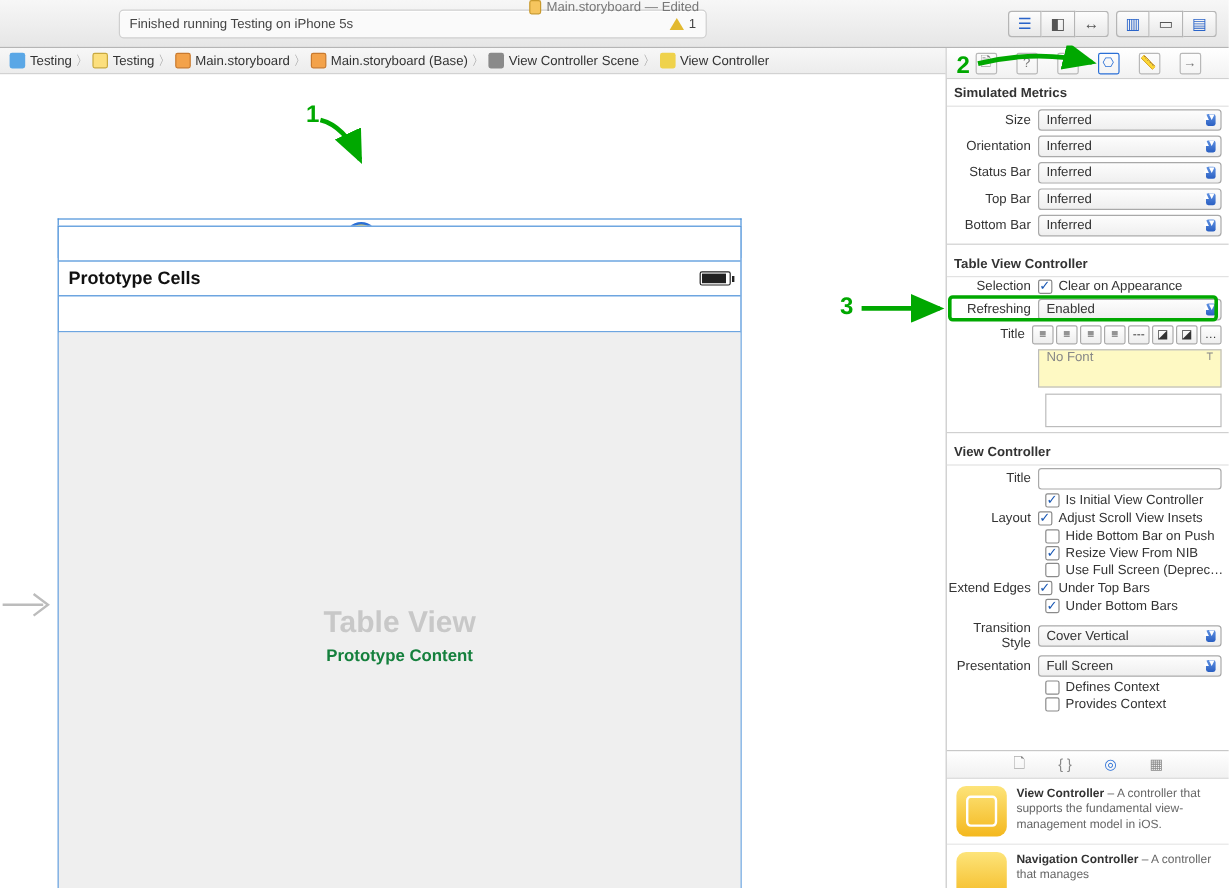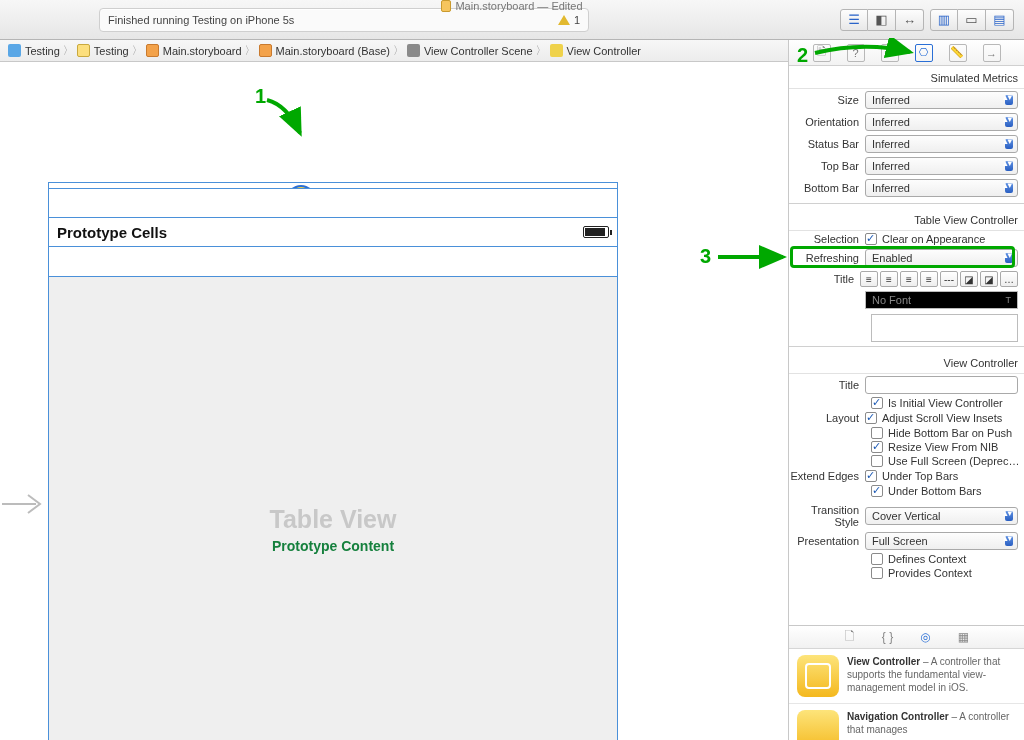--- a/index.html
+++ b/index.html
@@ -40,35 +40,35 @@
   .battery:after{content:"";position:absolute;right:-4px;top:3px;width:2px;height:5px;background:#222;}
   .battery:before{content:"";position:absolute;left:1px;top:1px;bottom:1px;width:20px;background:#222;}
   .proto-cell{position:absolute;top:58px;left:0;right:0;height:30px;border-bottom:1px solid #4a90d9;}
   .tv-body{position:absolute;top:88px;left:0;right:0;bottom:0;background:#efefef;display:flex;flex-direction:column;align-items:center;justify-content:center;}
   .tv-title{font-size:25px;font-weight:bold;color:#c8c8c8;}
   .tv-sub{font-size:14px;font-weight:bold;color:#15803d;margin-top:4px;}
   .inspector{position:absolute;top:40px;right:0;bottom:0;width:236px;background:#fff;border-left:1px solid #c8c8c8;}
   .insp-tabs{height:26px;display:flex;align-items:center;justify-content:center;gap:16px;border-bottom:1px solid #d0d0d0;background:linear-gradient(#fff,#f2f2f2); position:relative;}
   .insp-tabs .t{width:18px;height:18px;display:flex;align-items:center;justify-content:center;color:#777;border:1px solid #b8b8b8;border-radius:2px;font-size:11px;}
   .insp-tabs .t.active{color:#2a6fd6;border-color:#2a6fd6;}
-  .section-h{font-weight:normal;color:#333;padding:6px 6px 4px;border-bottom:1px solid #e2e2e2;background:#fff; font-size:11px;text-align:right;}
+  .section-h{font-weight:bold;color:#333;padding:6px 6px 4px;border-bottom:1px solid #e2e2e2;background:#fff; font-size:11px;}
   .row{display:flex;align-items:center;padding:2px 6px 2px 0;}
   .row label{width:76px;text-align:right;padding-right:6px;color:#333;font-size:11px;}
   .sel{flex:1;height:18px;border:1px solid #a9a9a9;border-radius:3px;background:linear-gradient(#fdfdfd,#efefef);display:flex;align-items:center;padding:0 14px 0 6px;position:relative;color:#333; font-size:11px;}
   .sel:after{content:"";position:absolute;right:4px;top:3px;width:8px;height:10px;background:linear-gradient(#5d90e2,#2a5fc2);border-radius:2px;}
   .sel .arr{position:absolute;right:5px;top:3px;font-size:9px;color:#fff;line-height:5px;z-index:1;}
   .chk{width:12px;height:12px;border:1px solid #8a8a8a;border-radius:2px;background:#fff;margin-right:5px;flex:none;position:relative;}
   .chk.on{background:#fff;}
   .chk.on:after{content:"✓";position:absolute;left:0;top:-2px;font-size:11px;color:#1a58b4;}
   .txt{flex:1;height:18px;border:1px solid #a9a9a9;border-radius:3px;background:#fff;padding:0 4px;font-size:11px;color:#333;}
   .indent{padding-left:82px;display:flex;align-items:center;padding-top:1px;padding-bottom:1px;}
   .indent span{font-size:11px;}
   .style-row{display:flex;gap:2px;margin-left:0;}
   .style-btn{width:18px;height:16px;border:1px solid #a9a9a9;background:linear-gradient(#fff,#eee);border-radius:2px;display:flex;align-items:center;justify-content:center;font-size:10px;}
-  .font-box{border:1px solid #bcbcbc;background:#000000;height:18px;padding:0 6px;display:flex;align-items:center;color:#888;justify-content:space-between;}
+  .font-box{border:1px solid #bcbcbc;background:#fef9c3;height:32px;padding:0 6px;display:flex;color:#888;justify-content:space-between;}
   .lib-tabs{height:24px;display:flex;align-items:center;justify-content:center;gap:22px;border-top:1px solid #c8c8c8;border-bottom:1px solid #d6d6d6;background:linear-gradient(#fff,#f1f1f1);}
   .lib-tabs .lt{width:16px;height:16px;display:flex;align-items:center;justify-content:center;color:#888;font-size:12px;}
   .lib-tabs .lt.active{color:#2a6fd6;}
   .lib-item{display:flex;padding:6px 8px;border-bottom:1px solid #e6e6e6;}
   .lib-swatch{width:42px;height:42px;border-radius:8px;margin-right:8px;display:flex;align-items:center;justify-content:center;flex:none;}
   .sw-vc{background:linear-gradient(#fde47a,#f4b81e);}
   .sw-nc{background:linear-gradient(#fde47a,#f4b81e);}
   .lib-txt{font-size:10px;color:#666;line-height:13px;}
   .lib-txt b{color:#333;}
   .annot{position:absolute;font:bold 20px Arial;color:#00a800;z-index:50;}

